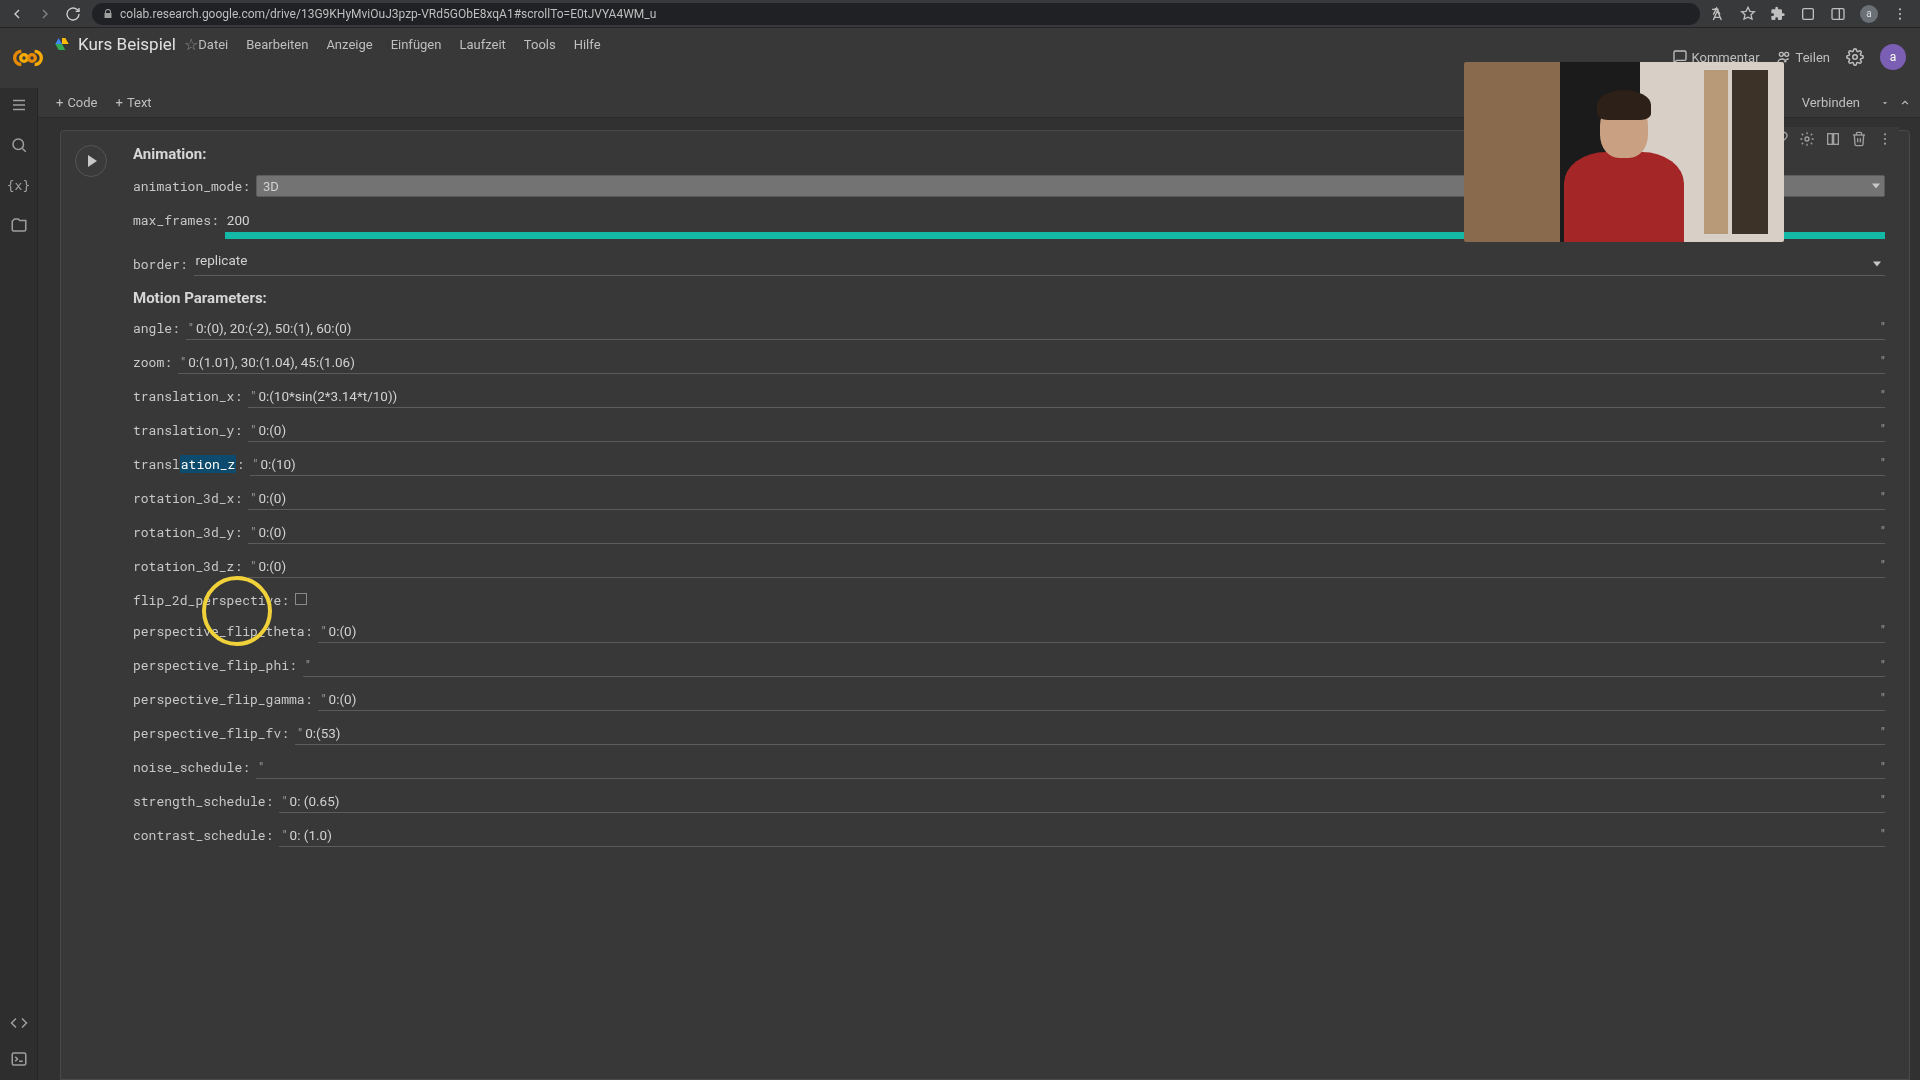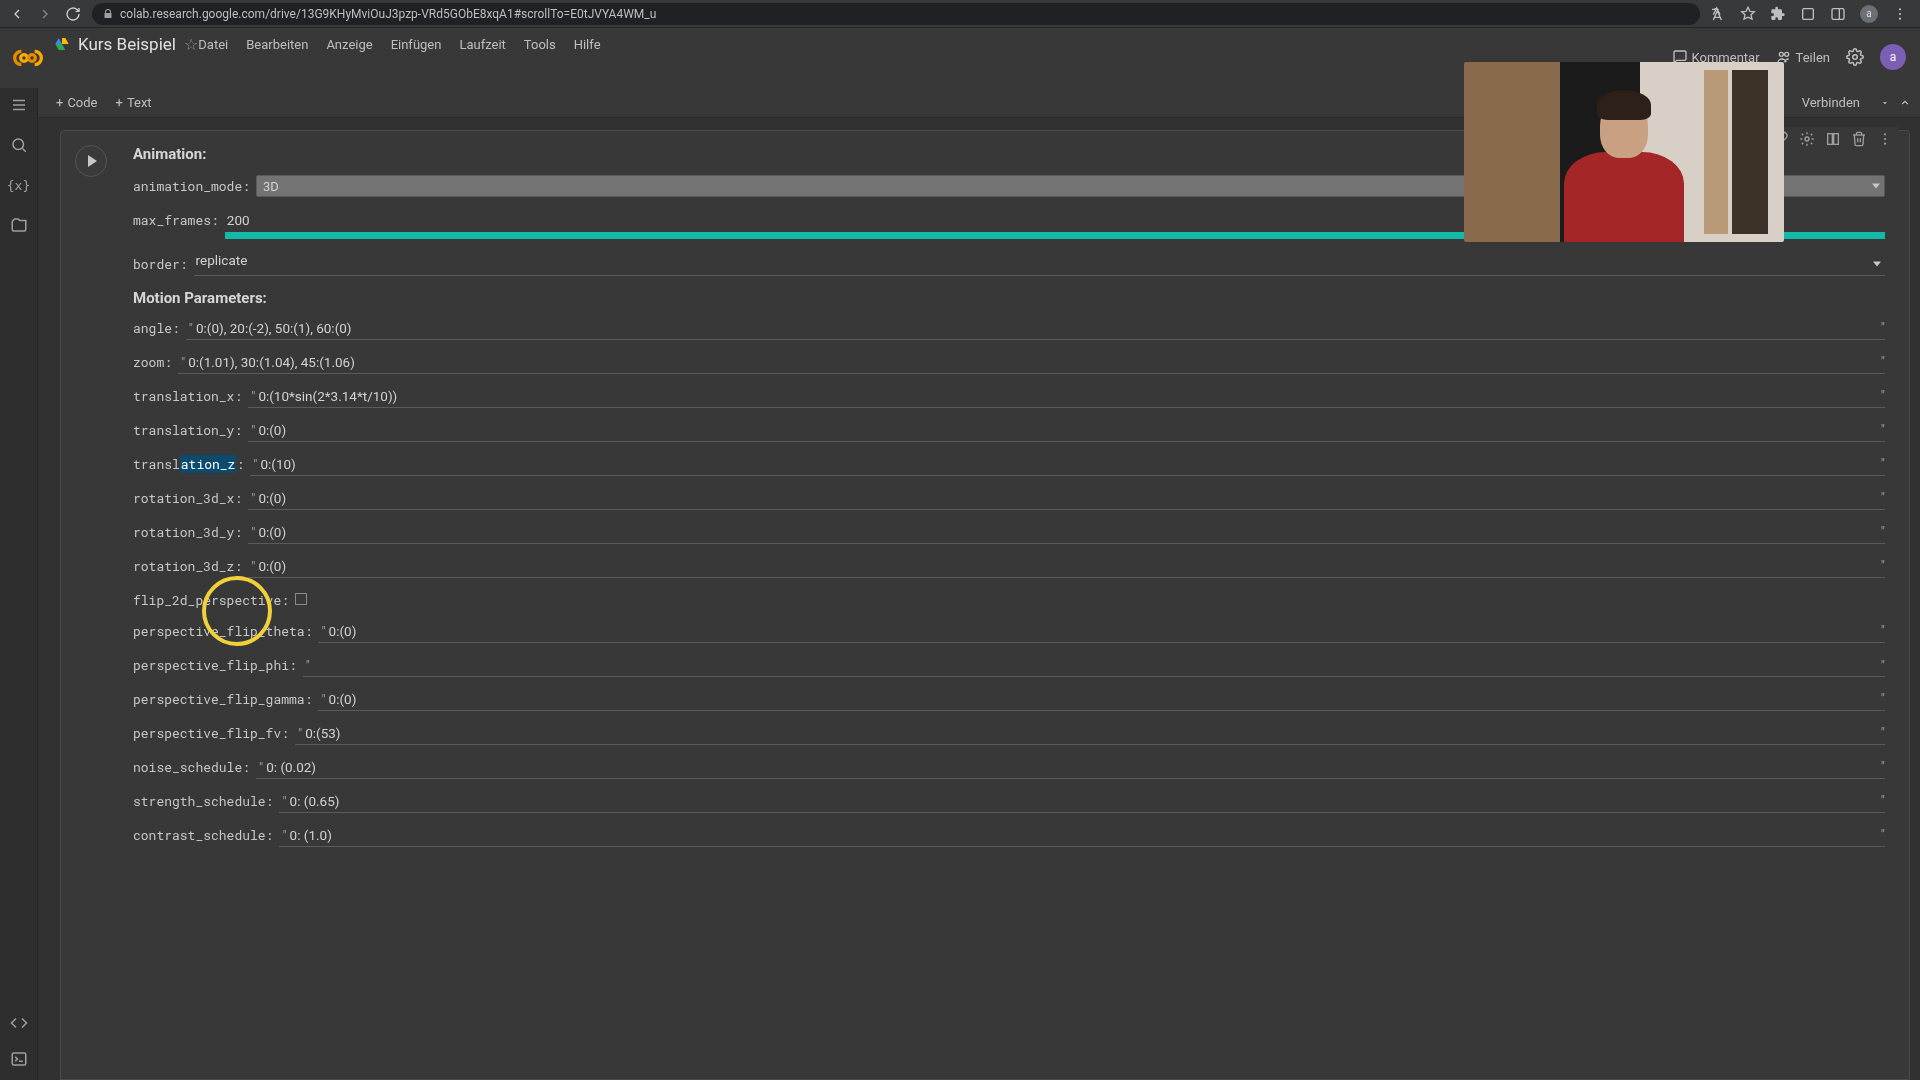--- a/index.html
+++ b/index.html
@@ -606,21 +606,20 @@
             <span class="q">"</span>
             <input class="qinput" value="0:(53)" style="">
             <span class="end-quote-abs">"</span>
           </div>
       </div>
 
       <div class="param-row">
         <span class="param-label">noise_schedule:</span>
         <div class="quoted-wrap">
             <span class="q">"</span>
-            <input class="qinput" value="0: (0.02)" style="">
             <span class="end-quote-abs">"</span>
           </div>
       </div>
 
       <div class="param-row">
         <span class="param-label">strength_schedule:</span>
         <div class="quoted-wrap">
             <span class="q">"</span>
             <input class="qinput" value="0: (0.65)" style="">
             <span class="end-quote-abs">"</span>

